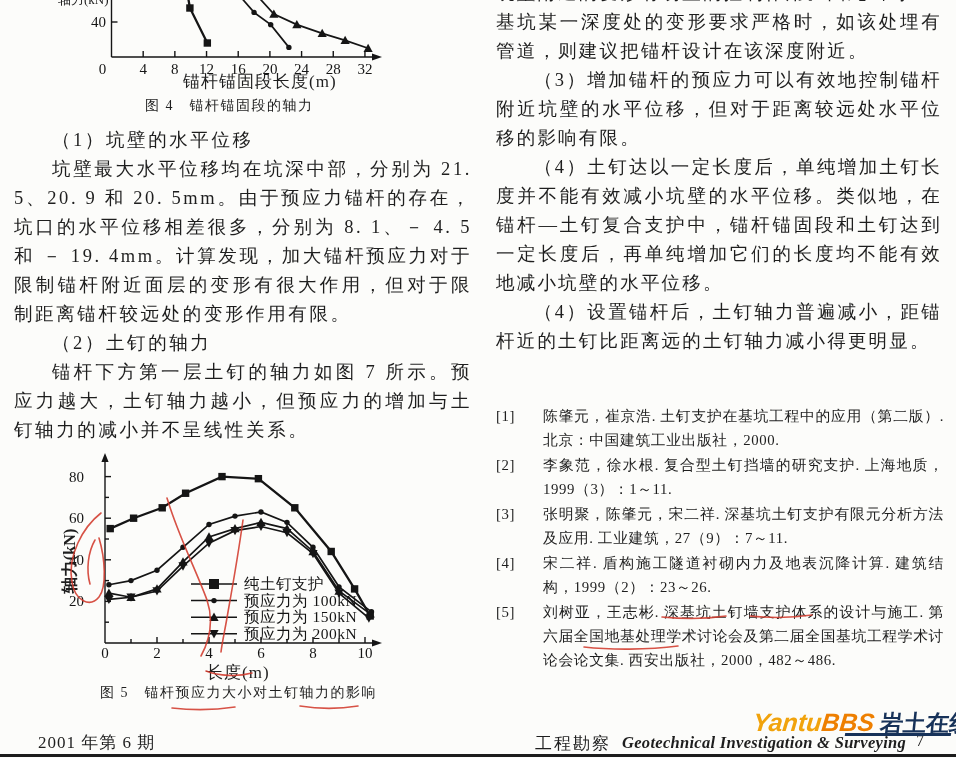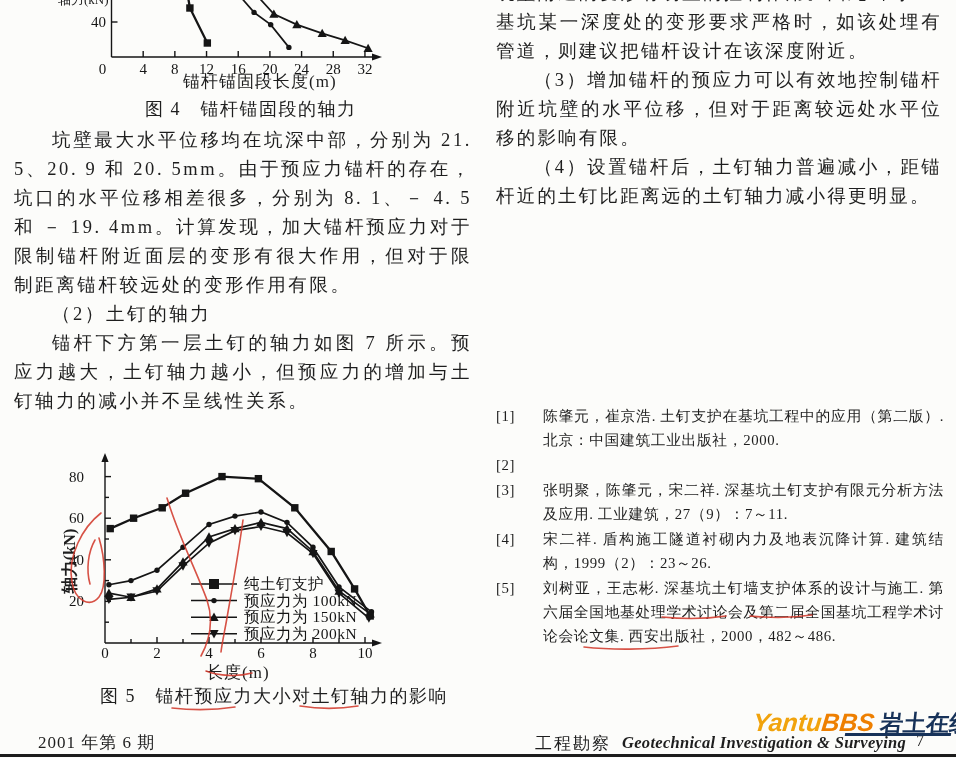--- a/index.html
+++ b/index.html
@@ -13,21 +13,21 @@
   .ind{text-indent:2.05em;}
   .refs-head{position:absolute;left:496px;top:360px;width:446px;text-align:center;
              font-size:17px;letter-spacing:2px;font-weight:600;}
   .refs{position:absolute;left:496px;top:404px;width:448px;font-size:14.8px;line-height:24px;letter-spacing:.6px;}
   .ref{display:flex;margin:0 0 1px 0;}
   .ref-num{width:47px;flex:none;}
   .ref-text{flex:1;text-align:justify;}
   
   .fig-label{position:absolute;white-space:nowrap;}
   .fig-xlabel{font-size:17px;font-weight:400;letter-spacing:1px;}
-  .fig-caption{font-size:18px;letter-spacing:1.5px;}
+  .fig-caption{font-size:14px;letter-spacing:1.5px;}
   .fig5-ylabel{left:10px;top:550px;width:120px;text-align:center;font-size:16.5px;font-weight:600;
                transform:rotate(-90deg);transform-origin:center;}
   .clipped{position:absolute;overflow:visible;white-space:nowrap;}
   svg text{font-family:"Liberation Serif","DejaVu Serif",serif;}
   .ax{stroke:#151515;stroke-width:1.4;fill:none;}
   .axf{fill:#151515;}
   .ln{stroke:#151515;fill:none;}
   .tick{font-size:15px;fill:#151515;}
   .leg{font-size:15.5px;fill:#151515;letter-spacing:.5px;}
   
@@ -90,20 +90,21 @@
         <polygon points="296.828,20.025 292.22799999999995,28.305 301.428,28.305" class="axf"></polygon>
         <polygon points="322.172,28.775 317.572,37.055 326.77200000000005,37.055" class="axf"></polygon>
         <polygon points="345.14,35.775 340.53999999999996,44.055 349.74,44.055" class="axf"></polygon>
         <polygon points="368.108,43.65 363.508,51.93 372.708,51.93" class="axf"></polygon>
       </svg>
     <div class="fig-label fig-xlabel" style="left:183px;top:70px;">锚杆锚固段长度(m)</div>
     <div class="fig-label fig-caption" style="left:145px;top:97px;">图 4　锚杆锚固段的轴力</div>
   </div>
 
   <div class="col col-left">
+    <p class="para ind">（1）坑壁的水平位移</p>
     <p class="para ind">坑壁最大水平位移均在坑深中部，分别为 21. 5、20. 9 和 20. 5mm。由于预应力锚杆的存在，坑口的水平位移相差很多，分别为 8. 1、－ 4. 5 和 － 19. 4mm。计算发现，加大锚杆预应力对于限制锚杆附近面层的变形有很大作用，但对于限制距离锚杆较远处的变形作用有限。</p>
     <p class="para ind">（2）土钉的轴力</p>
     <p class="para ind">锚杆下方第一层土钉的轴力如图 7 所示。预应力越大，土钉轴力越小，但预应力的增加与土钉轴力的减小并不呈线性关系。</p>
   </div>
 
   <div>
     <svg id="fig5" width="480" height="218" style="position:absolute;left:0;top:450px;">
         <line x1="105" y1="193" x2="105" y2="12" class="ax"></line>
         <line x1="105" y1="193" x2="372" y2="193" class="ax"></line>
         <polygon points="382,193 372,189.4 372,196.6" class="axf"></polygon>
@@ -198,31 +199,33 @@
       </svg>
     <div class="fig-label fig5-ylabel">轴力(kN)</div>
     <div class="fig-label fig-xlabel" style="left:206px;top:661px;">长度(m)</div>
     <div class="fig-label fig-caption" style="left:100px;top:684px;">图 5　锚杆预应力大小对土钉轴力的影响</div>
   </div>
 
   <div class="col col-right">
     <p class="para">坑壁附近的变形有明显的控制作用。因此当对</p>
     <p class="para">基坑某一深度处的变形要求严格时，如该处埋有管道，则建议把锚杆设计在该深度附近。</p>
     <p class="para ind">（3）增加锚杆的预应力可以有效地控制锚杆附近坑壁的水平位移，但对于距离较远处水平位移的影响有限。</p>
+    <p class="para ind">（4）土钉达以一定长度后，单纯增加土钉长度并不能有效减小坑壁的水平位移。类似地，在锚杆—土钉复合支护中，锚杆锚固段和土钉达到一定长度后，再单纯增加它们的长度均不能有效地减小坑壁的水平位移。</p>
     <p class="para ind">（4）设置锚杆后，土钉轴力普遍减小，距锚杆近的土钉比距离远的土钉轴力减小得更明显。</p>
   </div>
 
 
   <div class="refs">
     <div class="ref">
       <span class="ref-num">[1]</span>
       <span class="ref-text">陈肇元，崔京浩. 土钉支护在基坑工程中的应用（第二版）. 北京：中国建筑工业出版社，2000.</span>
     </div>
     <div class="ref">
       <span class="ref-num">[2]</span>
+      <span class="ref-text">李象范，徐水根. 复合型土钉挡墙的研究支护. 上海地质，1999（3）：1～11.</span>
     </div>
     <div class="ref">
       <span class="ref-num">[3]</span>
       <span class="ref-text">张明聚，陈肇元，宋二祥. 深基坑土钉支护有限元分析方法及应用. 工业建筑，27（9）：7～11.</span>
     </div>
     <div class="ref">
       <span class="ref-num">[4]</span>
       <span class="ref-text">宋二祥. 盾构施工隧道衬砌内力及地表沉降计算. 建筑结构，1999（2）：23～26.</span>
     </div>
     <div class="ref">

